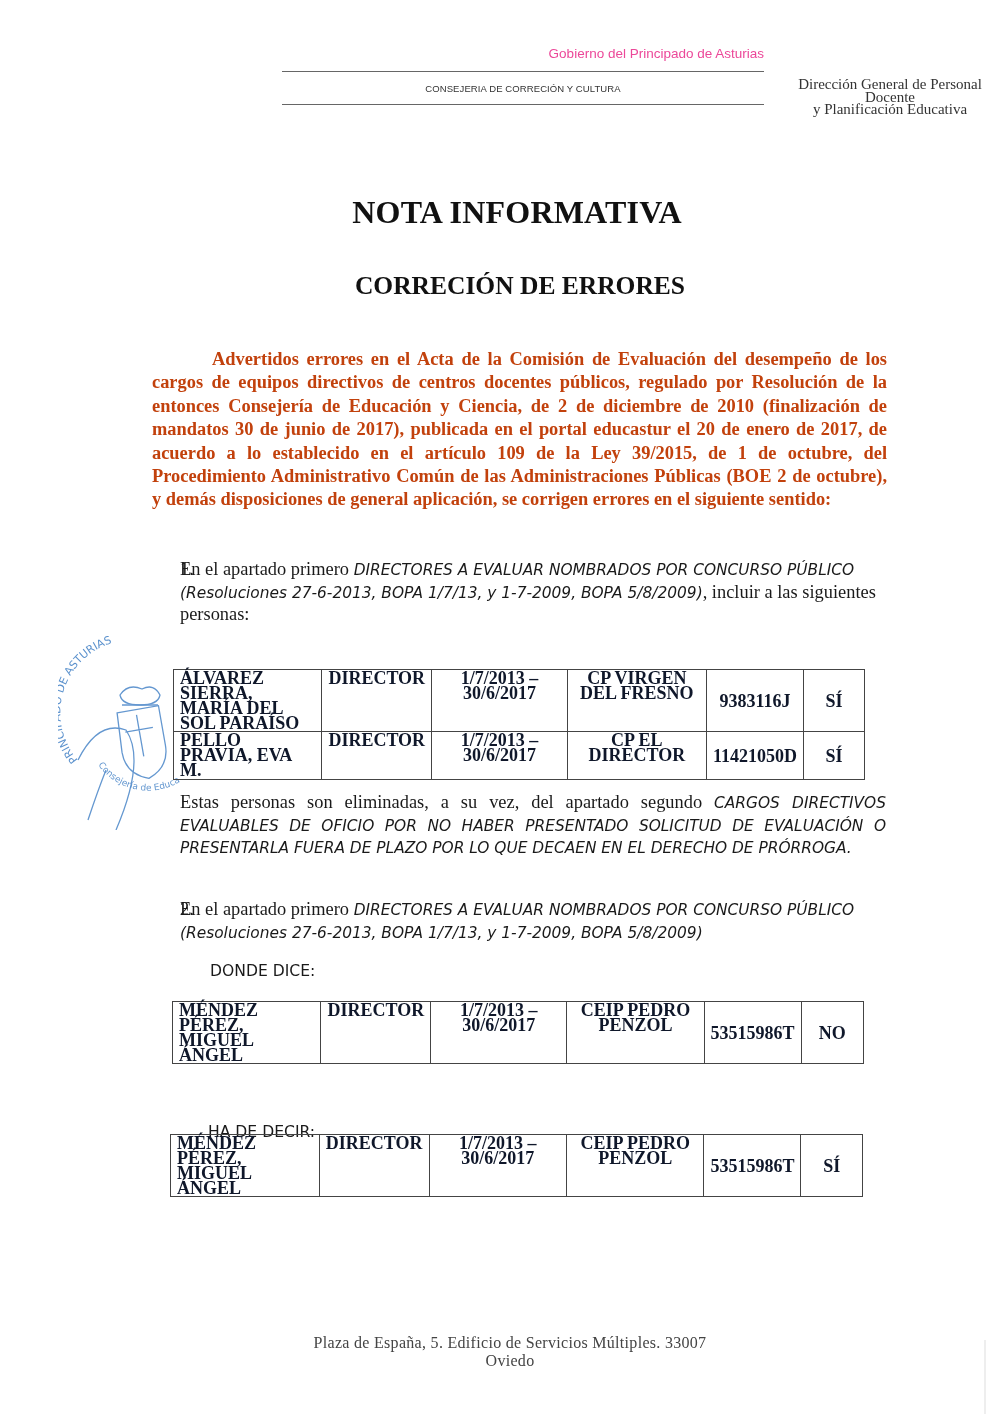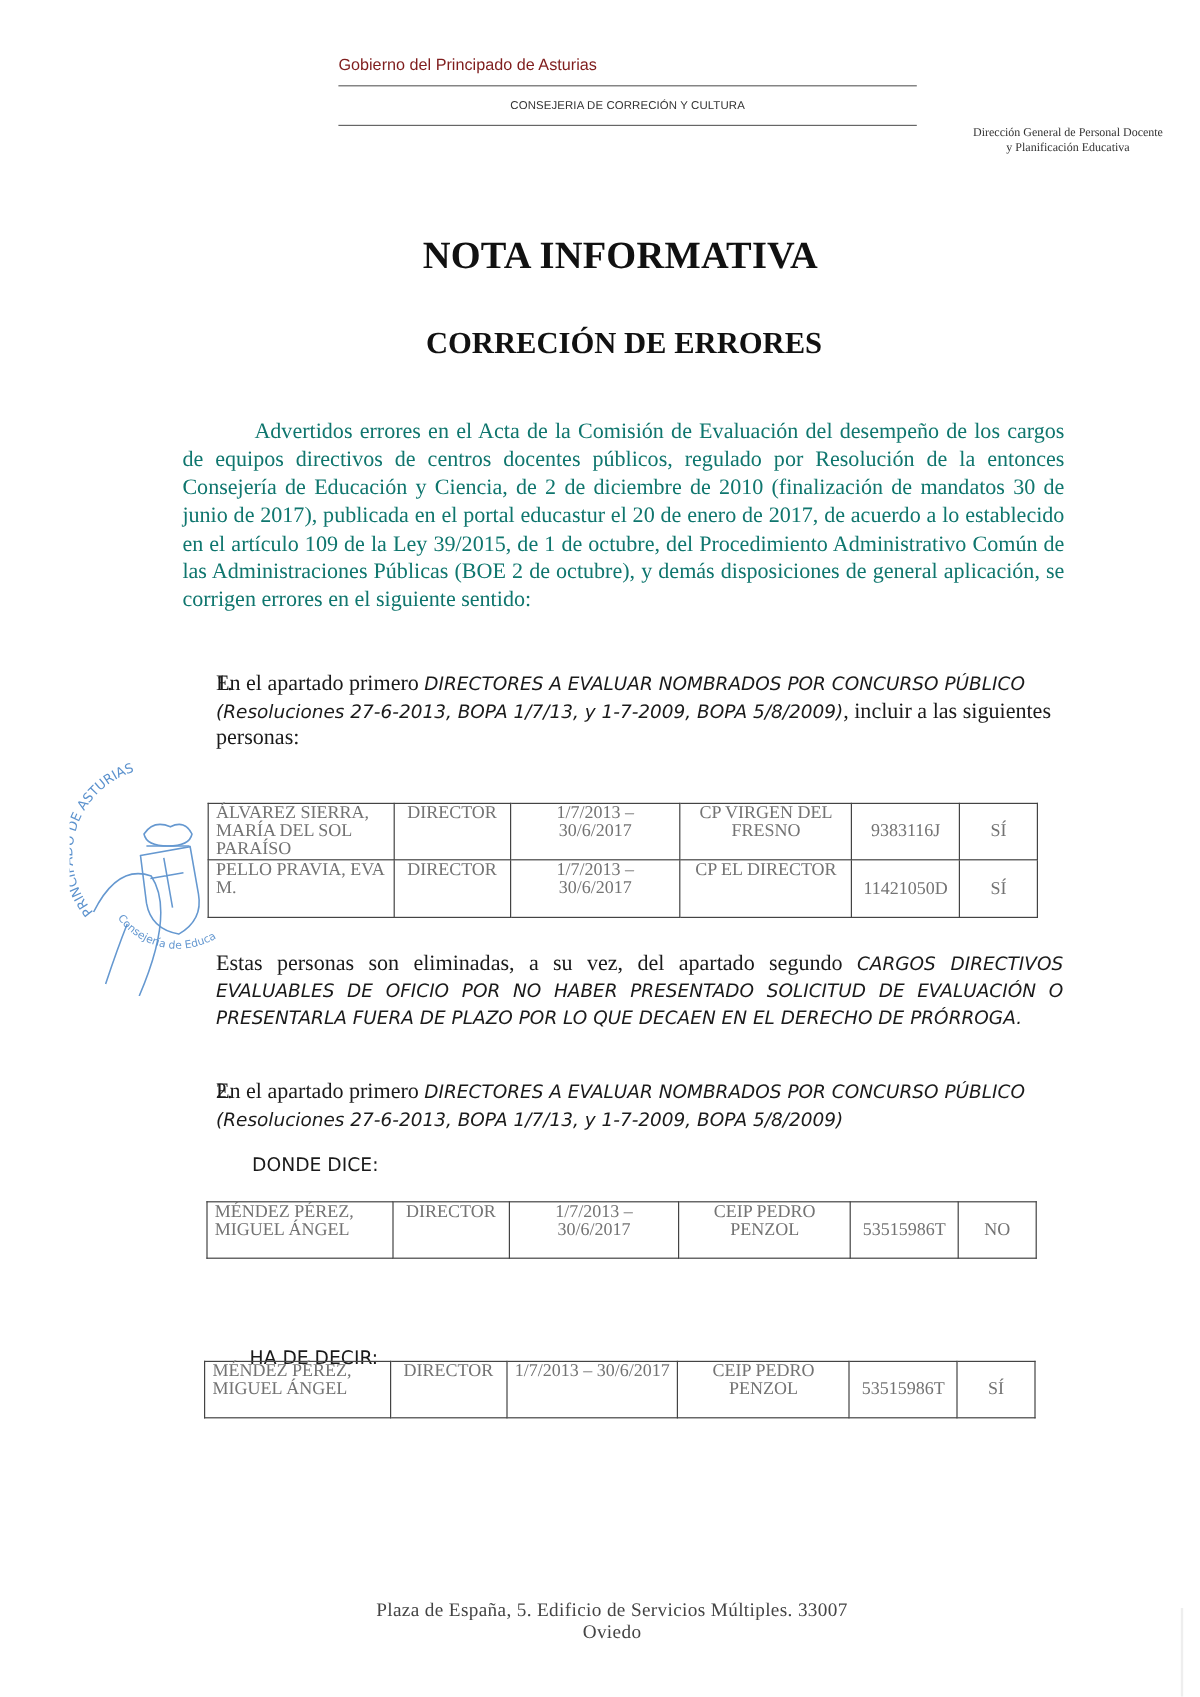--- a/index.html
+++ b/index.html
@@ -2,50 +2,50 @@
 <html><head>
 <meta charset="utf-8">
 <style>
   html, body { margin:0; padding:0; background:#ffffff; }
   body { width:1000px; height:1414px; position:relative; overflow:hidden; color:#1a1a1a; }
   .abs { position:absolute; }
   .serif { font-family:"Liberation Serif", "DejaVu Serif", serif; }
   .sans { font-family:"Liberation Sans", "DejaVu Sans", sans-serif; }
 
   
-  #hdr-gov { left:282px; top:46px; width:482px; text-align:left; font-size:13.5px; color:#7f1d1d; }
+  #hdr-gov { left:282px; top:46px; width:482px; text-align:right; font-size:13.5px; color:#ec4899; }
   .hdr-rule { left:282px; width:482px; height:0; border-top:1.4px solid #666; }
   #hdr-cons { left:282px; top:83px; width:482px; text-align:center; font-size:9.5px; color:#333; letter-spacing:0.1px; }
-  #hdr-dir { left:790px; top:78px; width:200px; text-align:center; font-size:10px; line-height:12.5px; color:#333;margin-top:27px; }
+  #hdr-dir { left:790px; top:78px; width:200px; text-align:center; font-size:15px; line-height:12.5px; color:#333; }
 
   
   #title { left:0; width:1034px; top:194px; text-align:center; font-size:32px; font-weight:bold; color:#111; letter-spacing:0.2px; }
   #subtitle { left:0; width:1040px; top:271px; text-align:center; font-size:25.5px; font-weight:bold; color:#111; }
 
   
-  #intro { left:152px; top:348px; width:735px; font-size:18.4px; line-height:23.4px; text-align:justify; text-indent:60px; color:#0f766e; }
+  #intro { left:152px; top:348px; width:735px; font-size:18.4px; line-height:23.4px; text-align:justify; text-indent:60px; color:#c2410c;font-weight:bold; }
 
   .itl { font-family:"DejaVu Sans", "Liberation Sans", sans-serif; font-style:italic; font-size:15.4px; }
 
   
   .item { left:180px; width:700px; font-size:18.4px; line-height:21.5px; }
   .item .num { position:absolute; left:0; top:0; }
   .item .txt { display:block; }
 
   #item1 { top:559px; }
   #item2 { top:899px; }
 
   #removed { left:180px; top:792px; width:706px; font-size:18.4px; line-height:21.5px; text-align:justify; text-align-last:left; }
 
   .label-sans { font-family:"DejaVu Sans", "Liberation Sans", sans-serif; font-size:15.6px; }
   #donde { left:210px; top:962px; }
   #hadedecir { left:208px; top:1094px;margin-top:29px; }
 
   
-  table.dt { position:absolute; border-collapse:collapse; font-family:"Liberation Serif", "DejaVu Serif", serif; font-size:15px; color:#737373; }
+  table.dt { position:absolute; border-collapse:collapse; font-family:"Liberation Serif", "DejaVu Serif", serif; font-size:18px; color:#0f172a;font-weight:bold; }
   table.dt td { border:1.3px solid #444; vertical-align:top; padding:1px 6px 0 6px; line-height:15px; }
   table.dt td.c { text-align:center; }
   table.dt td.mid { vertical-align:middle; }
   #t1 { left:173px; top:669px; width:692px; }
   #t2 { left:172px; top:1001px; width:692px; }
   #t3 { left:170px; top:1134px; width:693px; }
 
   
   #stamp { left:58px; top:635px; width:150px; height:195px; }
 

